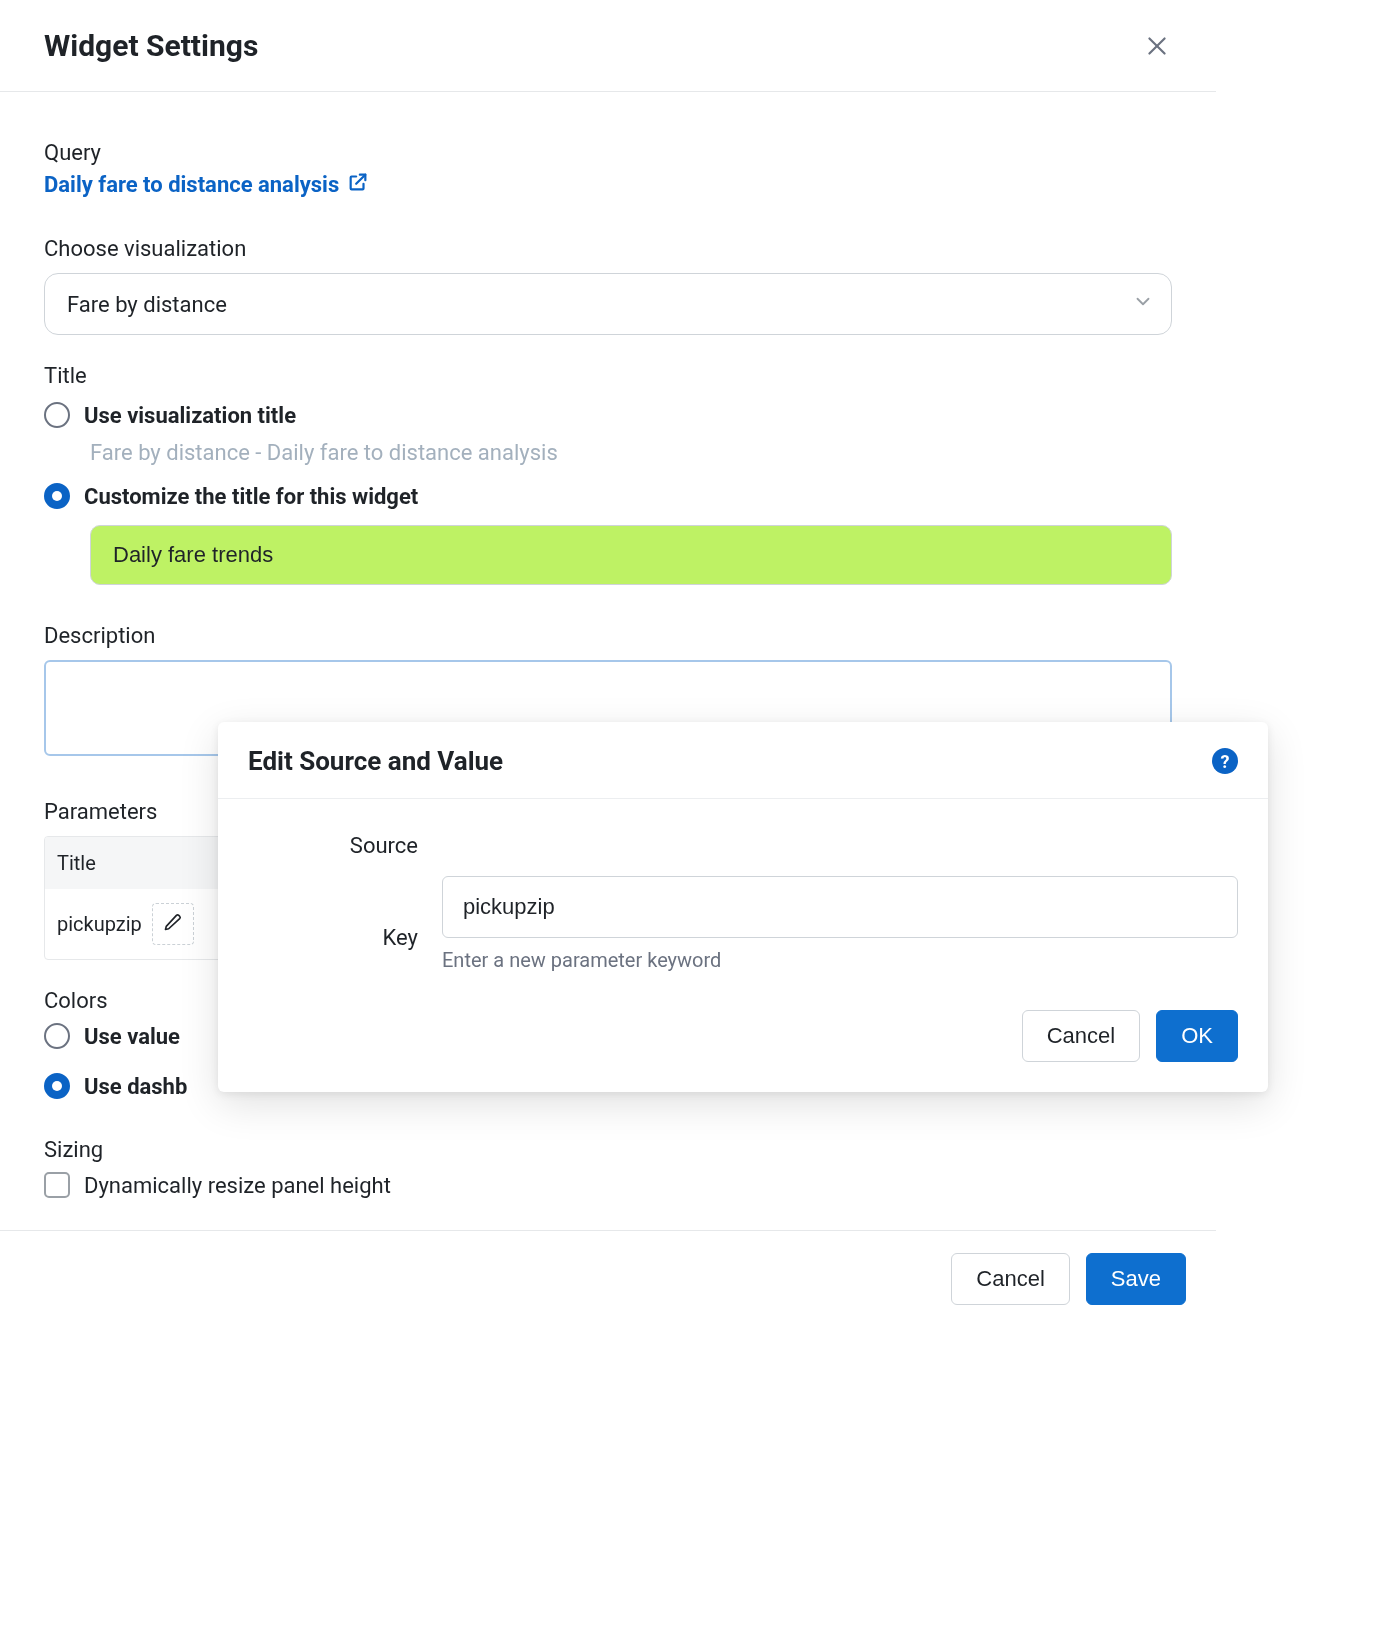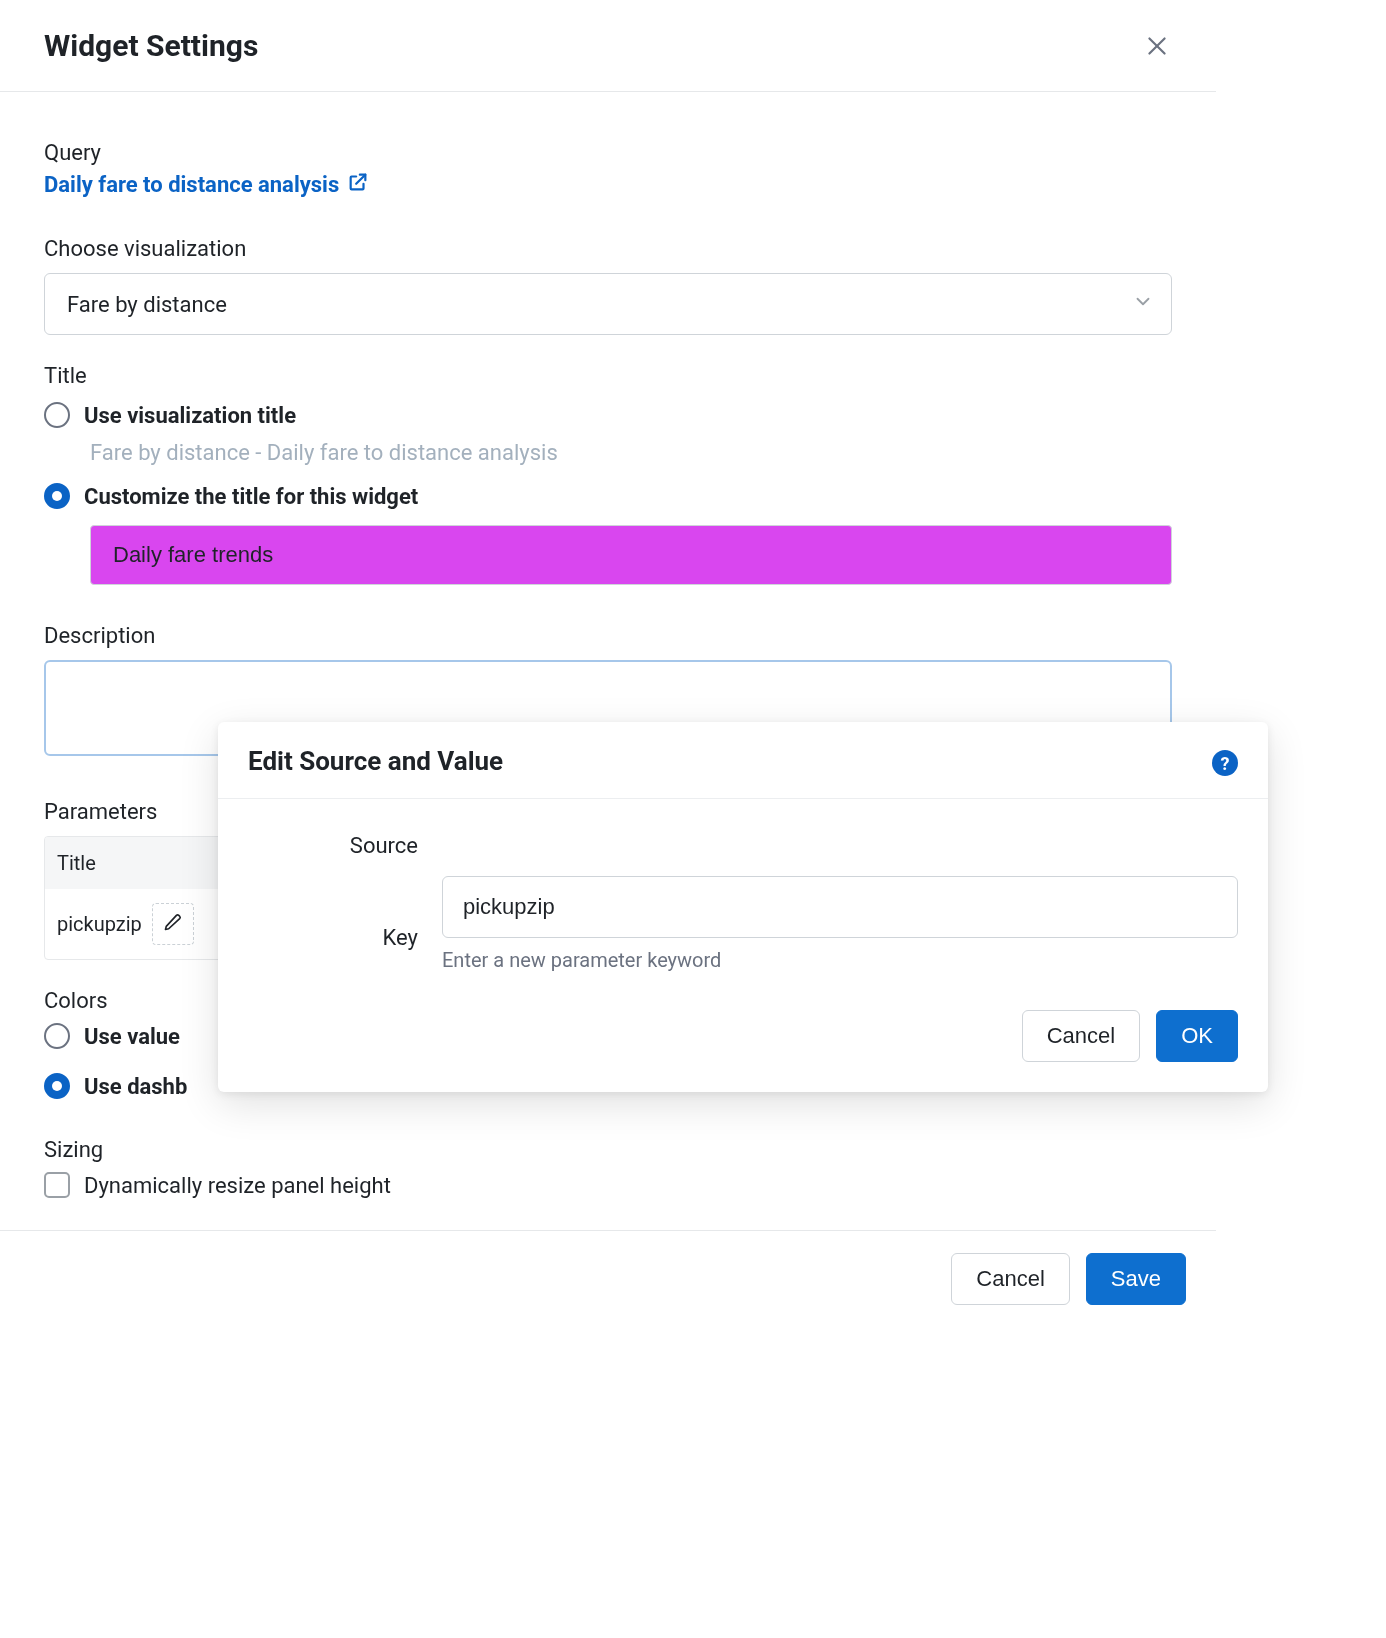--- a/index.html
+++ b/index.html
@@ -54,21 +54,21 @@
   .block { margin-bottom: 38px; }
   .block.small-gap { margin-bottom: 28px; }
 
   .select-wrap {
     position: relative;
   }
   .select-input {
     width: 100%;
     height: 62px;
     border: 1px solid #cfd4d9;
-    border-radius: 6px;
+    border-radius: 14px;
     padding: 0 50px 0 22px;
     font-size: 22px;
     color: #1f2328;
     background: #fff;
     display: flex; align-items: center;
     cursor: pointer;
   }
   .select-caret {
     position: absolute; right: 18px; top: 50%; transform: translateY(-50%);
     color: #9aa0a6;
@@ -105,25 +105,25 @@
     margin-left: 46px;
     font-size: 22px;
     color: #a3b0bd;
     margin-bottom: 18px;
   }
   .text-input {
     width: calc(100% - 46px);
     margin-left: 46px;
     height: 60px;
     border: 1px solid #cfd4d9;
-    border-radius: 4px;
+    border-radius: 10px;
     padding: 0 22px;
     font-size: 22px;
     color: #1f2328;
-    background: #d946ef;
+    background: #bef264;
   }
 
   .textarea {
     width: 100%;
     height: 96px;
     border: 2px solid #a6c7ea;
     border-radius: 6px;
     padding: 12px 16px;
     font-size: 20px;
     resize: both;
@@ -207,21 +207,21 @@
     position: absolute;
     left: 218px;
     top: 630px;
     width: 1050px;
     background: #fff;
     border-radius: 6px;
     box-shadow: 0 12px 40px rgba(0,0,0,0.12), 0 2px 8px rgba(0,0,0,0.08);
     z-index: 10;
   }
   .popover-header {
-    display: flex; align-items: flex-end; justify-content: space-between;
+    display: flex; align-items: center; justify-content: space-between;
     padding: 24px 30px 22px 30px;
     border-bottom: 1px solid #eceef0;
   }
   .popover-header h2 {
     margin: 0;
     font-size: 26px;
     font-weight: 700;
   }
   .help-icon {
     width: 26px; height: 26px;

